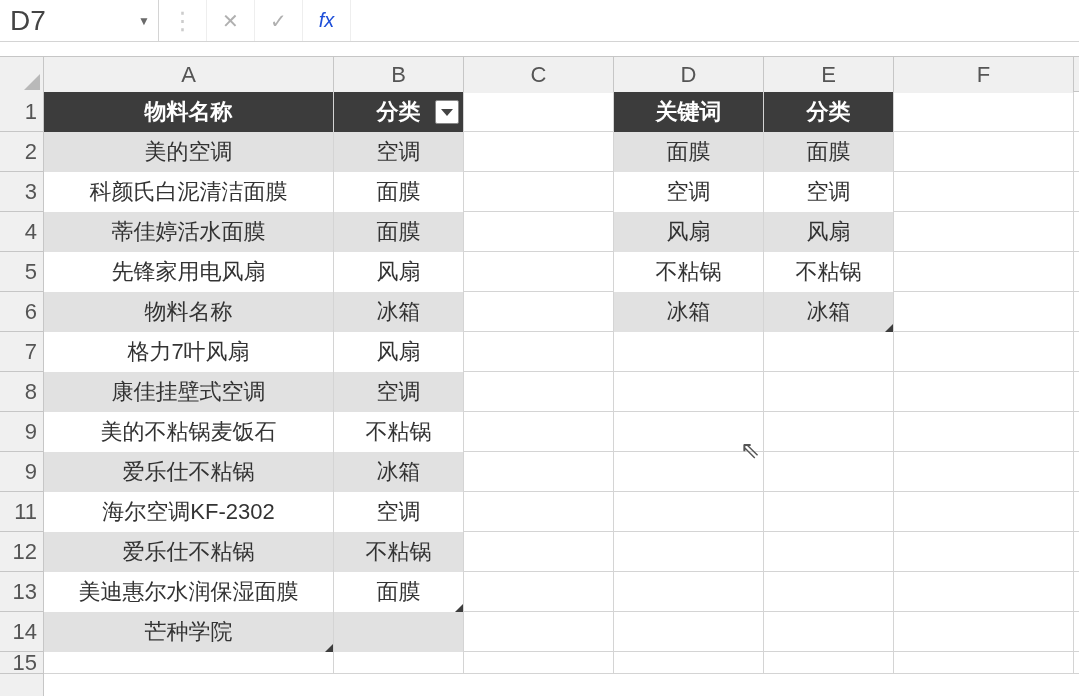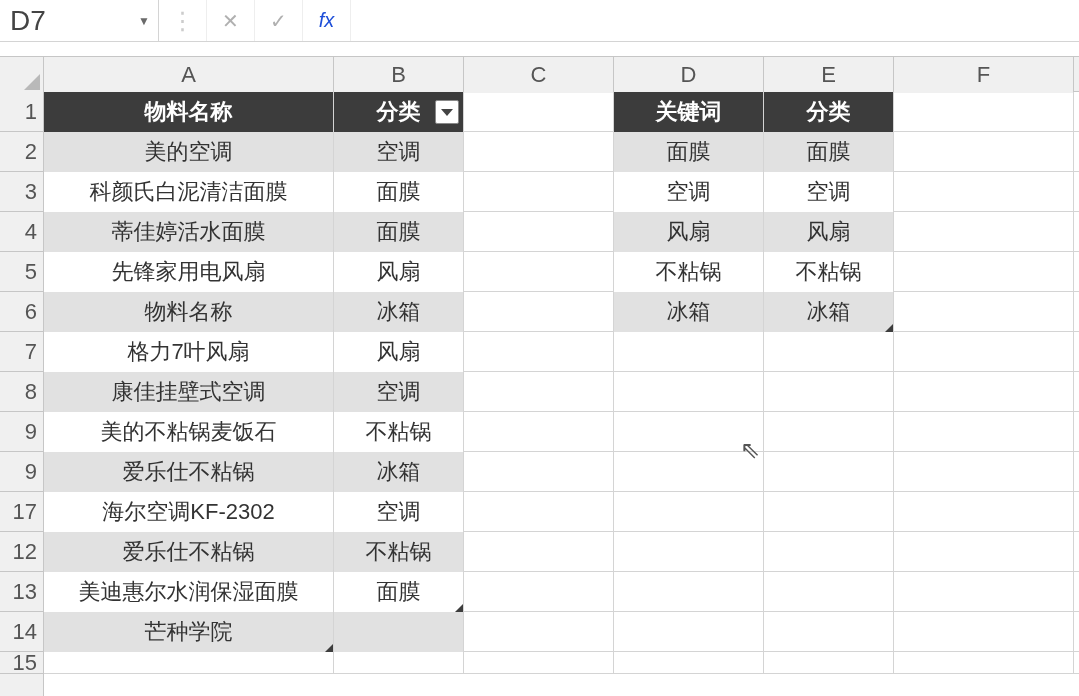--- a/index.html
+++ b/index.html
@@ -249,21 +249,21 @@
       <div class="row-h" style="height: 40px;">1</div>
       <div class="row-h" style="height: 40px;">2</div>
       <div class="row-h" style="height: 40px;">3</div>
       <div class="row-h" style="height: 40px;">4</div>
       <div class="row-h" style="height: 40px;">5</div>
       <div class="row-h" style="height: 40px;">6</div>
       <div class="row-h" style="height: 40px;">7</div>
       <div class="row-h" style="height: 40px;">8</div>
       <div class="row-h" style="height: 40px;">9</div>
       <div class="row-h" style="height: 40px;">9</div>
-      <div class="row-h" style="height: 40px;">17</div>
+      <div class="row-h" style="height: 40px;">11</div>
       <div class="row-h" style="height: 40px;">12</div>
       <div class="row-h" style="height: 40px;">13</div>
       <div class="row-h" style="height: 40px;">14</div>
       <div class="row-h" style="height: 22px; text-align: right;">15</div>
     </div>
 
   <div class="grid" id="grid">
       <div class="grid-row" style="height: 40px;">
         <div class="cell cA hdr" style="height: 40px;">物料名称</div>
         <div class="cell cB hdr" style="height: 40px; justify-content: center; padding-right: 0px;">分类<div class="filter-btn"></div></div>

